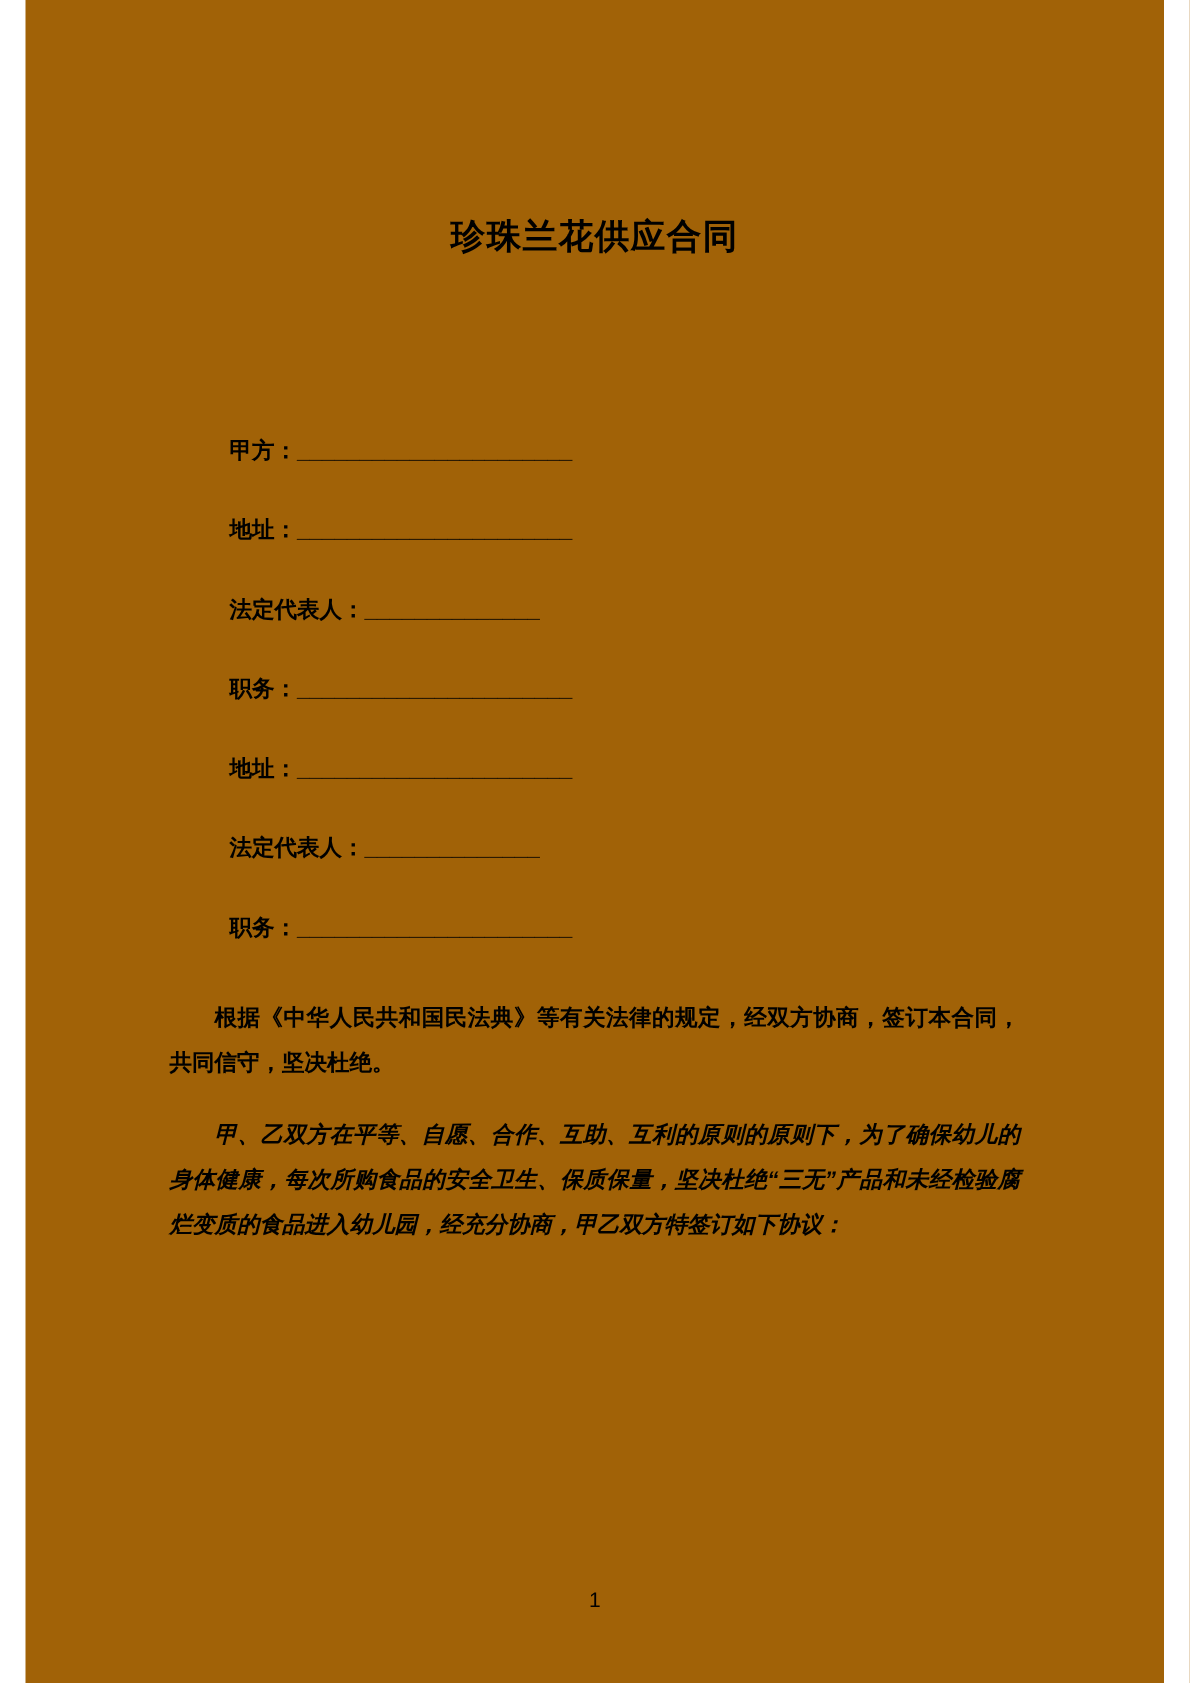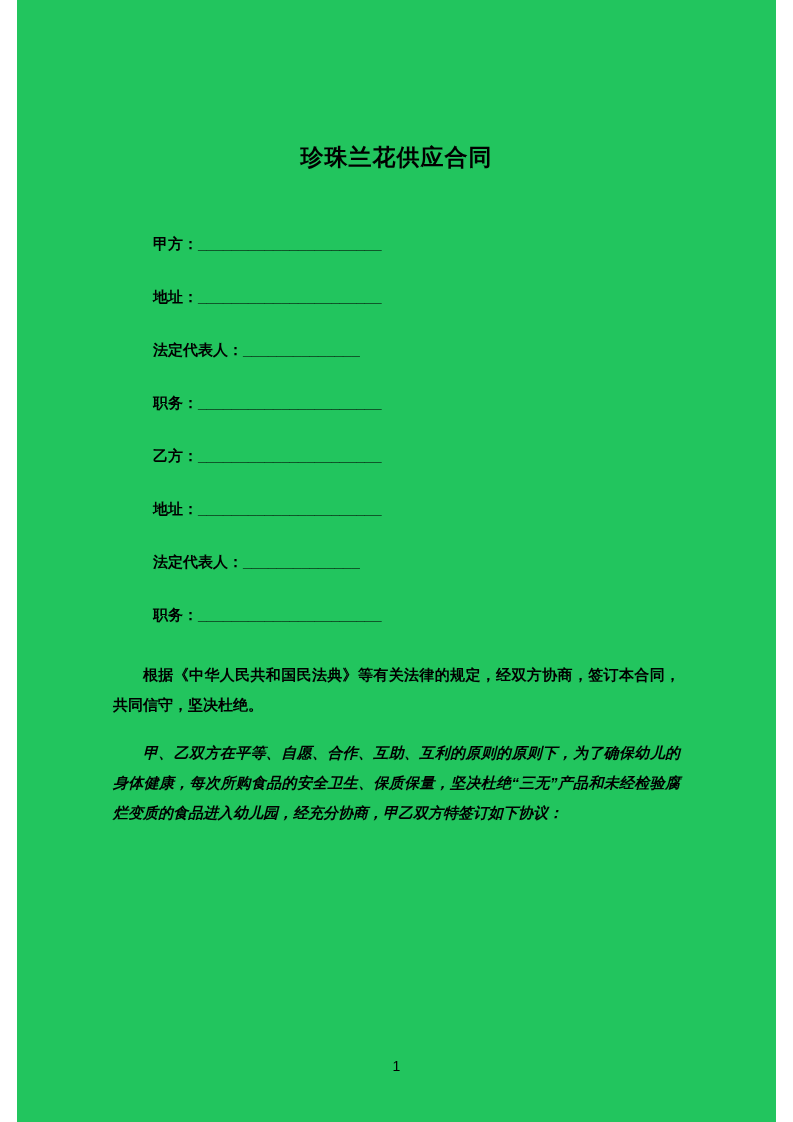--- a/index.html
+++ b/index.html
@@ -5,37 +5,37 @@
   html, body {
     margin: 0;
     padding: 0;
     background: #ffffff;
   }
   .page {
     position: relative;
     width: 759px;
     height: 1122px;
     margin: 0 auto;
-    background: #22c55e;
+    background: #a16207;
     font-family: "Liberation Sans", "DejaVu Sans", sans-serif;
     color: #000000;
     overflow: hidden;
     box-sizing: border-box;
     padding: 0 96px;
   }
   .doc-title {
     margin: 0;
     padding-top: 142px;
     text-align: center;
     font-size: 23px;
     font-weight: bold;
     letter-spacing: 1px;
   }
   .fields {
-    margin-top: 63px;
+    margin-top: 120px;
     margin-left: 40px;
   }
   .field-row {
     font-size: 15px;
     font-weight: bold;
     line-height: 16px;
     margin-bottom: 37px;
     white-space: nowrap;
   }
   .field-blank {
@@ -85,23 +85,20 @@
     <div class="field-row">
       <span>地址：</span><span class="field-blank">______________________</span>
     </div>
     <div class="field-row">
       <span>法定代表人：</span><span class="field-blank">______________</span>
     </div>
     <div class="field-row">
       <span>职务：</span><span class="field-blank">______________________</span>
     </div>
     <div class="field-row">
-      <span>乙方：</span><span class="field-blank">______________________</span>
-    </div>
-    <div class="field-row">
       <span>地址：</span><span class="field-blank">______________________</span>
     </div>
     <div class="field-row">
       <span>法定代表人：</span><span class="field-blank">______________</span>
     </div>
     <div class="field-row">
       <span>职务：</span><span class="field-blank">______________________</span>
     </div>
   </div>
 

